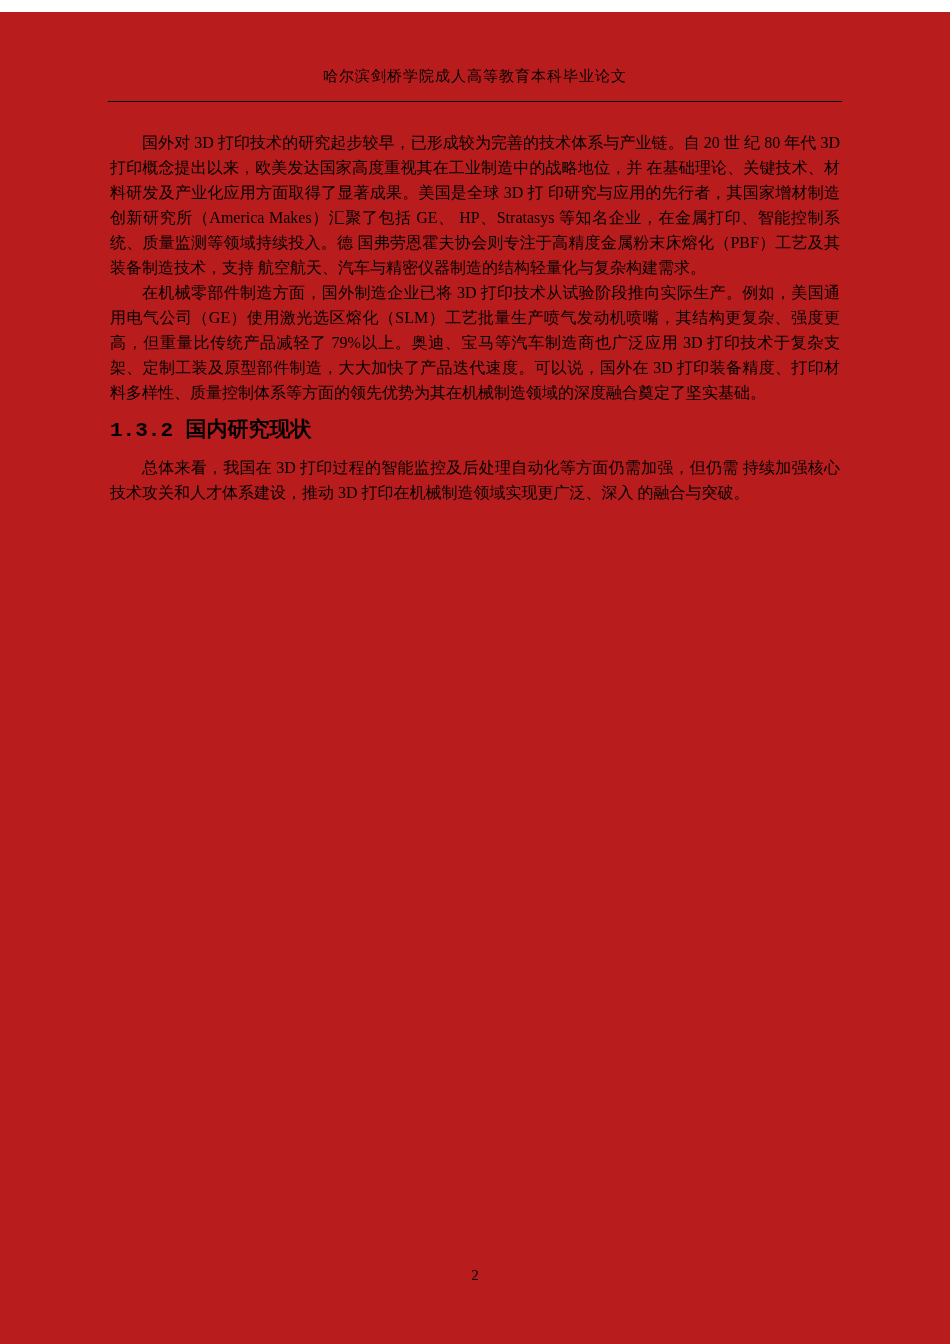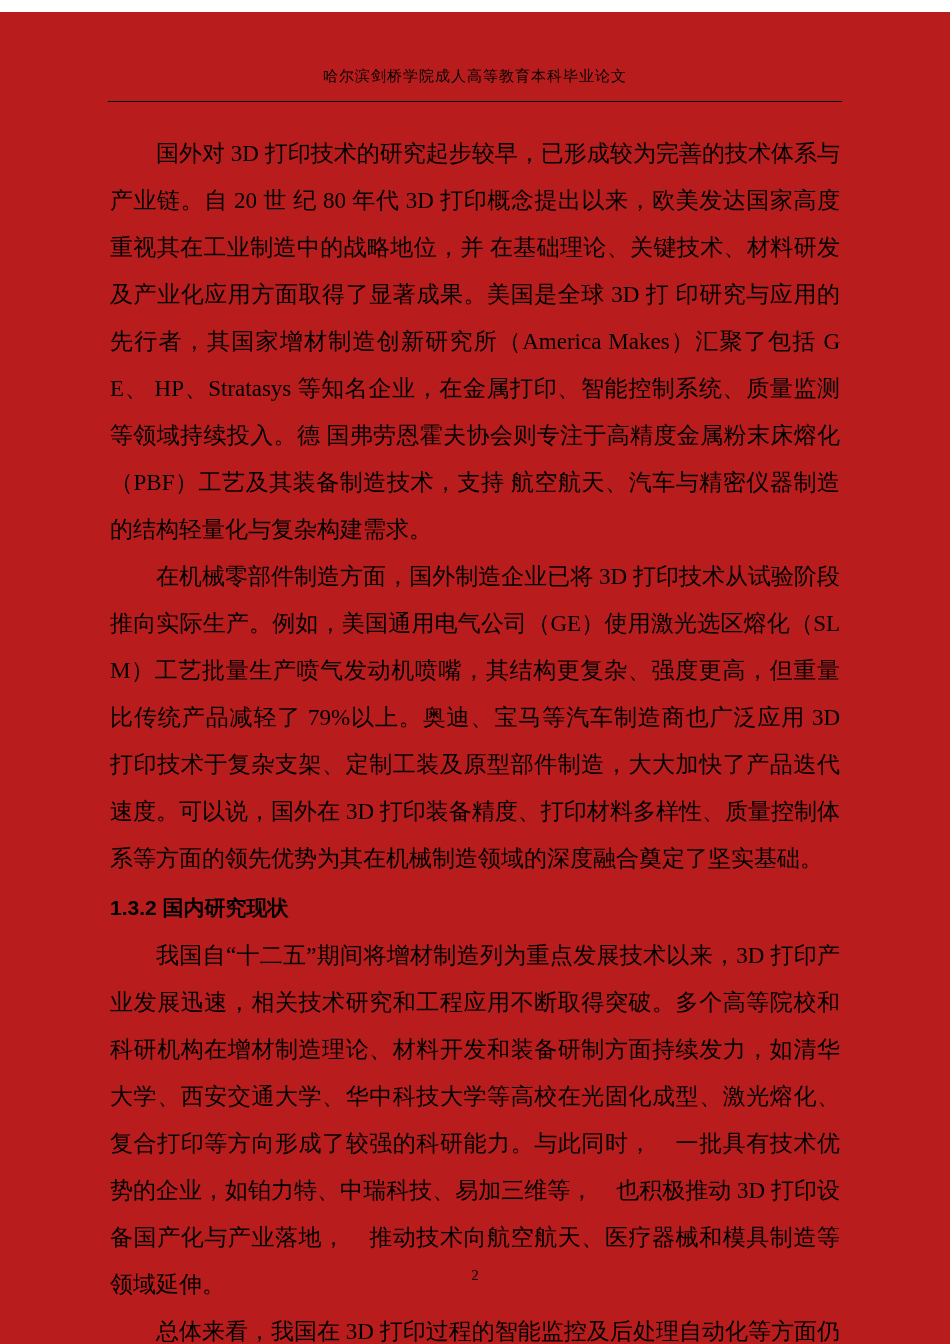--- a/index.html
+++ b/index.html
@@ -37,29 +37,29 @@
     margin: 0;
   }
   .body-text {
     position: absolute;
     top: 118px;
     left: 110px;
     right: 110px;
   }
   .para {
     margin: 0;
-    font-size: 23px;
-    line-height: 47px;
+    font-size: 16px;
+    line-height: 25px;
     text-align: justify;
     text-indent: 2em;
     word-break: break-all;
   }
   .section-heading {
     margin: 6px 0 4px 0;
-    font-family: Liberation Sans, sans-serif;
+    font-family: Liberation Mono, monospace;
     font-size: 21px;
     font-weight: bold;
     line-height: 40px;
     text-indent: 0;
   }
   .page-number {
     position: absolute;
     bottom: 72px;
     left: 0;
     right: 0;
@@ -78,21 +78,20 @@
   <hr class="header-rule">
 
   <div class="body-text">
 
     <p class="para">国外对 3D 打印技术的研究起步较早，已形成较为完善的技术体系与产业链。自 20 世 纪 80 年代 3D 打印概念提出以来，欧美发达国家高度重视其在工业制造中的战略地位，并 在基础理论、关键技术、材料研发及产业化应用方面取得了显著成果。美国是全球 3D 打 印研究与应用的先行者，其国家增材制造创新研究所（America Makes）汇聚了包括 GE、 HP、Stratasys 等知名企业，在金属打印、智能控制系统、质量监测等领域持续投入。德 国弗劳恩霍夫协会则专注于高精度金属粉末床熔化（PBF）工艺及其装备制造技术，支持 航空航天、汽车与精密仪器制造的结构轻量化与复杂构建需求。</p>
 
     <p class="para">在机械零部件制造方面，国外制造企业已将 3D 打印技术从试验阶段推向实际生产。例如，美国通用电气公司（GE）使用激光选区熔化（SLM）工艺批量生产喷气发动机喷嘴，其结构更复杂、强度更高，但重量比传统产品减轻了 79%以上。奥迪、宝马等汽车制造商也广泛应用 3D 打印技术于复杂支架、定制工装及原型部件制造，大大加快了产品迭代速度。可以说，国外在 3D 打印装备精度、打印材料多样性、质量控制体系等方面的领先优势为其在机械制造领域的深度融合奠定了坚实基础。</p>
 
     <h2 class="section-heading">1.3.2 国内研究现状</h2>
 
-    <p class="para">我国自“十二五”期间将增材制造列为重点发展技术以来，3D 打印产业发展迅速，相关技术研究和工程应用不断取得突破。多个高等院校和科研机构在增材制造理论、材料开发和装备研制方面持续发力，如清华大学、西安交通大学、华中科技大学等高校在光固化成型、激光熔化、复合打印等方向形成了较强的科研能力。与此同时，　一批具有技术优势的企业，如铂力特、中瑞科技、易加三维等，　也积极推动 3D 打印设备国产化与产业落地，　推动技术向航空航天、医疗器械和模具制造等领域延伸。</p>
 
 
     <p class="para">总体来看，我国在 3D 打印过程的智能监控及后处理自动化等方面仍需加强，但仍需 持续加强核心技术攻关和人才体系建设，推动 3D 打印在机械制造领域实现更广泛、深入 的融合与突破。</p>
 
   </div>
 
   <div class="page-number">2</div>
 
 </div>
 

